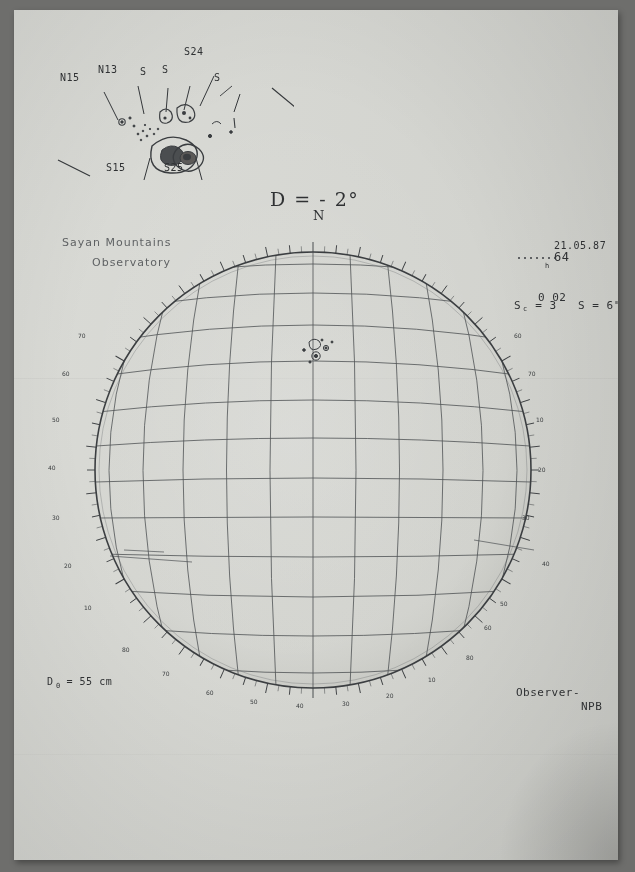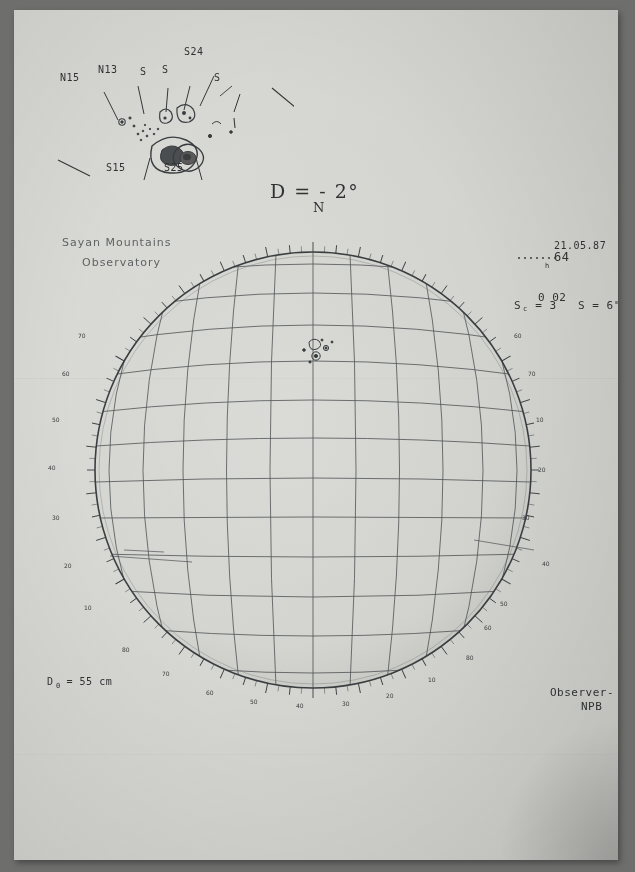--- a/index.html
+++ b/index.html
@@ -58,20 +58,21 @@
     position: absolute;
     color: #2f3133;
     font-family: "DejaVu Sans", sans-serif;
     letter-spacing: .5px;
     white-space: pre;
     transform-origin: left top;
     text-align: center;
   }
   .hw.serif {
     font-family: "DejaVu Serif", serif;
+    margin-top: 8px;
   }
   .hw.mono {
     font-family: "DejaVu Sans Mono", monospace;
   }
   .faint { color: #4a4d50; opacity: .85; }
 
   svg { display:block; }
   .tick-label {
     font-family: "DejaVu Sans", sans-serif;
     font-size: 6px;
@@ -150,21 +151,21 @@
     <div class="hw mono" style="left:148px; top:54px; font-size:10px;">S</div>
     <div class="hw mono" style="left:170px; top:36px; font-size:10px;">S24</div>
     <div class="hw mono" style="left:200px; top:62px; font-size:10px;">S</div>
     <div class="hw mono" style="left:92px; top:152px; font-size:10px;">S15</div>
     <div class="hw mono" style="left:150px; top:152px; font-size:10px;">S25</div>
 
     <div class="hw serif" style="left:256px; top:170px; font-size:19px; letter-spacing:1.5px;">D = - 2°</div>
     <div class="hw serif" style="left:299px; top:190px; font-size:13px;">N</div>
 
     <div class="hw faint" style="left:48px; top:226px; font-size:11px; letter-spacing:1px;">Sayan Mountains</div>
-    <div class="hw faint" style="left:68px; top:246px; font-size:11px; letter-spacing:1px;">Observatory</div>
+    <div class="hw faint" style="left:78px; top:246px; font-size:11px; letter-spacing:1px;">Observatory</div>
 
     <div class="hw mono" style="left:510px; top:230px; font-size:10px;margin-left:30px;">21.05.87</div>
     <div class="hw mono" style="left:540px; top:240px; font-size:12px;">64</div>
     <svg width="42" height="8" style="position:absolute; left:503px; top:244px;">
       <g fill="#3a3d40">
         <circle cx="2" cy="4" r="1"></circle>
           <circle cx="8" cy="4" r="1"></circle>
           <circle cx="14" cy="4" r="1"></circle>
         <circle cx="20" cy="4" r="1"></circle>
           <circle cx="26" cy="4" r="1"></circle>
@@ -174,21 +175,21 @@
     </svg>
     <div class="hw mono" style="left:524px; top:258px; font-size:11px;margin-top:23px;">0 02</div>
     <div class="hw mono" style="left:531px; top:252px; font-size:7px;">h</div>
 
     <div class="hw mono" style="left:500px; top:289px; font-size:11px;">S  = 3   S = 6"</div>
     <div class="hw mono" style="left:509px; top:295px; font-size:7px;">c</div>
 
     <div class="hw mono" style="left:33px; top:666px; font-size:10px;">D  = 55 cm</div>
     <div class="hw mono" style="left:42px; top:672px; font-size:7px;">0</div>
 
-    <div class="hw mono" style="left:536px; top:676px; font-size:11px;">Observer-</div>
+    <div class="hw mono" style="left:502px; top:676px; font-size:11px;">Observer-</div>
     <div class="hw mono" style="left:527px; top:690px; font-size:11px;margin-left:40px;">NPB</div>
 
     <svg width="604" height="620" style="position:absolute; left:0px; top:180px;" viewBox="0 0 604 620">
 
       <defs>
         <clipPath id="diskClip">
           <circle cx="299" cy="280" r="218"></circle>
         </clipPath>
         <radialGradient id="diskShade" cx="45%" cy="42%" r="62%">
           <stop offset="0%" stop-color="#dddedb" stop-opacity="0.35"></stop>

